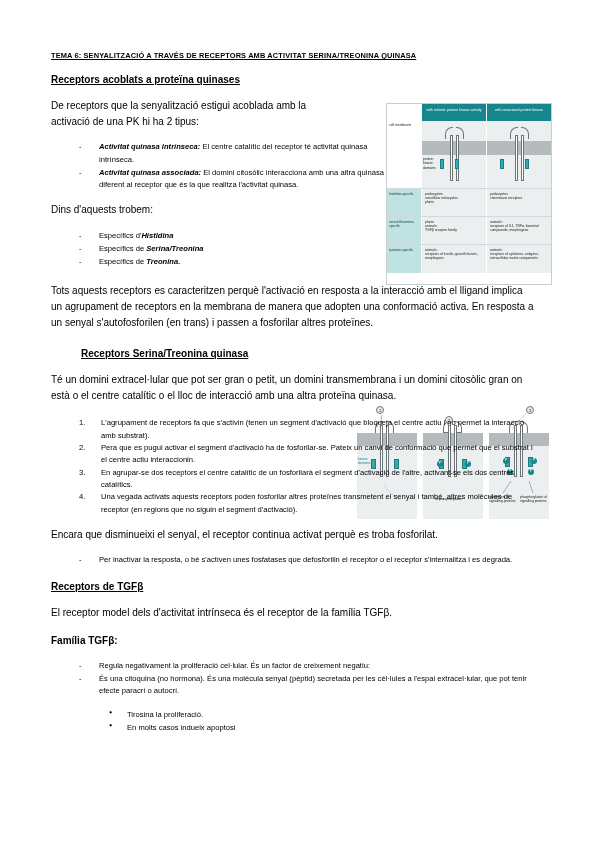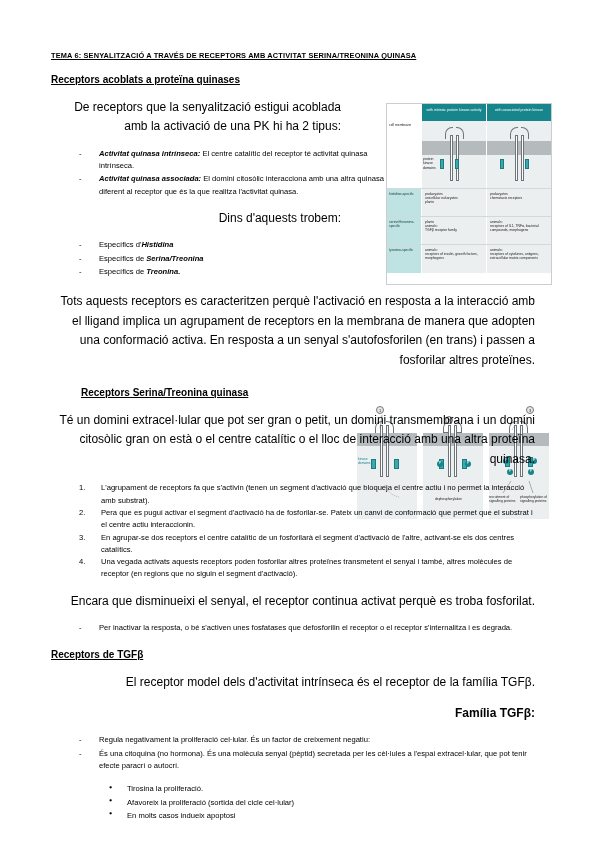--- a/index.html
+++ b/index.html
@@ -34,24 +34,24 @@
     line-height: 1.2;
   }
   h2.sec-head {
     font-size: 10px;
     font-weight: bold;
     text-decoration: underline;
     margin: 0 0 12px 0;
     line-height: 1.2;
   }
   p.para {
-    font-size: 12px;
+    font-size: 10px;
     line-height: 1.62;
     margin: 0 0 11px 0;
-    text-align: right;
+    text-align: left;
   }
   p.para.narrow { width: 290px; }
   ul.dash, ul.bullet, ol.nums {
     margin: 0 0 11px 0;
     padding: 0;
     list-style: none;
   }
   ul.dash > li {
     font-size: 7.6px;
     line-height: 1.62;
@@ -450,18 +450,17 @@
 
     <p class="para" style="font-weight:bold;">Família TGFβ:</p>
 
     <ul class="dash">
       <li>Regula negativament la proliferació cel·lular. És un factor de creixement negatiu:</li>
       <li>És una citoquina (no hormona). És una molècula senyal (pèptid) secretada per les cèl·lules a l'espai extracel·lular, que pot tenir efecte paracrí o autocrí.</li>
     </ul>
 
     <ul class="bullet">
       <li>Tirosina la proliferació.</li>
-      <li>Afavoreix la proliferació (sortida del cicle cel·lular)</li>
       <li>En molts casos indueix apoptosi</li>
     </ul>
 
   </div>
 </div>
 
 </body></html>

